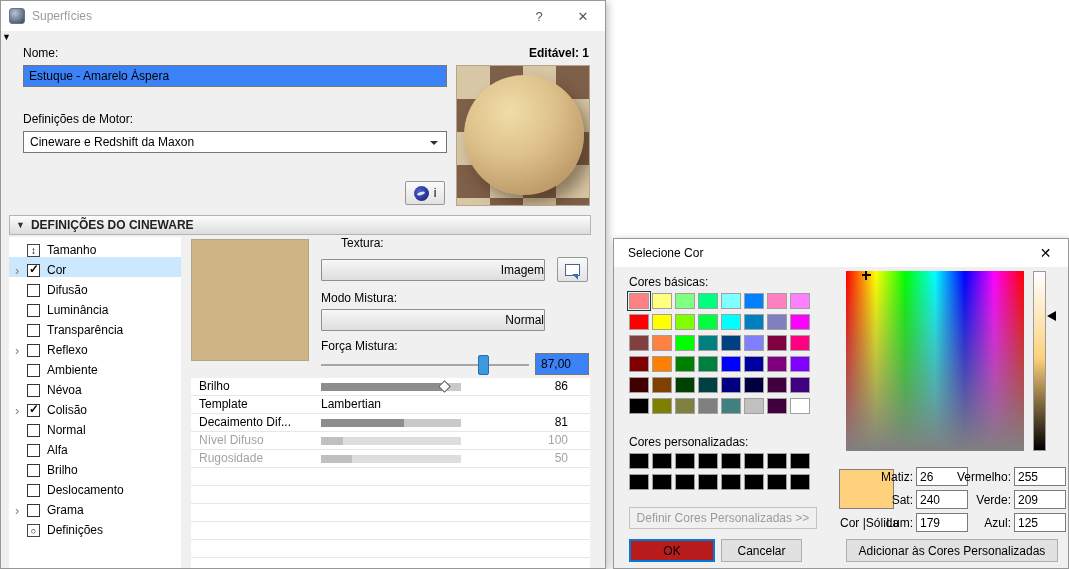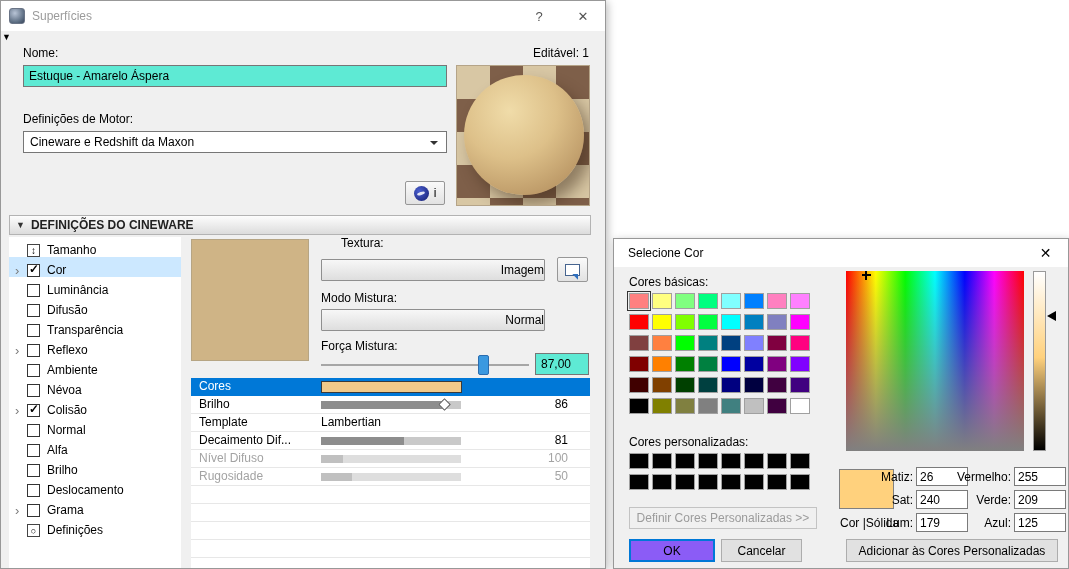--- a/index.html
+++ b/index.html
@@ -18,22 +18,22 @@
   label,span{cursor:default;}
 
   
   #surf{left:0;top:0;width:606px;height:569px;}
   #surf .titlebar{height:30px;padding-left:8px;}
   #surf .tb-title{color:#9b9b9b;}
   .surf-icon{width:16px;height:16px;border-radius:3px;background:radial-gradient(circle at 35% 30%,#b8c4d6,#5a6b80 70%,#37445a);border:1px solid #6a7486;}
   #surf .tb-btn{width:44px;font-size:13px;}
   .panel-collapse{left:1px;top:31px;font-size:9px;color:#000;}
   .lbl{position:absolute;}
-  .bold{font-weight:normal;}
-  .txt-input{position:absolute;border:1px solid #767676;background:#5eead4;font:inherit;padding:0 5px;}
+  .bold{font-weight:bold;}
+  .txt-input{position:absolute;border:1px solid #767676;background:#3b82f6;font:inherit;padding:0 5px;}
   #name-input{left:22px;top:64px;width:424px;height:22px;}
   .select{position:absolute;left:22px;top:130px;width:424px;height:22px;background:#fff;border:1px solid #767676;line-height:20px;padding-left:6px;}
   .select::after{content:"";position:absolute;right:8px;top:9px;border:4px solid transparent;border-top-color:#333;}
   .preview{position:absolute;left:455px;top:64px;width:134px;height:141px;overflow:hidden;border:1px solid #b5a488;
     background-image:conic-gradient(#7e5f49 0 25%,#d8c7a4 0 50%,#7e5f49 0 75%,#d8c7a4 0);background-size:66px 66px;}
   .sphere{position:absolute;left:7px;top:9px;width:120px;height:120px;border-radius:50%;
     background:radial-gradient(circle at 38% 30%,#f0dca9 0%,#ddc089 42%,#bd9a68 78%,#96744c 100%);
     box-shadow:8px 10px 16px rgba(50,32,14,.45);}
   .mini-btn{position:absolute;display:flex;align-items:center;justify-content:center;gap:5px;
     background:linear-gradient(#fafafa,#e2e2e2);border:1px solid #979797;border-radius:2px;}
@@ -80,21 +80,21 @@
 
   
   #colordlg{left:613px;top:238px;width:456px;height:331px;}
   #colordlg .titlebar{height:28px;padding-left:14px;}
   #colordlg .tb-title{margin-left:0;color:#000;}
   #colordlg .tb-btn{width:45px;font-size:14px;color:#000;}
   .swgrid{position:absolute;display:grid;grid-template-columns:repeat(8,20px);gap:5px 3px;}
   .swatch{width:20px;height:16px;border:1px solid #a0a0a0;}
   .swatch.selected{outline:1px solid #333;outline-offset:1px;}
   .win-btn{position:absolute;display:flex;align-items:center;justify-content:center;background:#e1e1e1;border:1px solid #adadad;font:inherit;}
-  .win-btn.default{background:#8b5cf6;border:1px solid #0078d7;box-shadow:inset 0 0 0 1px #0078d7;}
+  .win-btn.default{background:#b91c1c;border:1px solid #0078d7;box-shadow:inset 0 0 0 1px #0078d7;}
   .win-btn.disabled{color:#9b9b9b;background:#f0f0f0;border:1px solid #c3c3c3;}
   .hue-field{position:absolute;left:232px;top:32px;width:178px;height:180px;
     background:linear-gradient(to bottom,rgba(128,128,128,0),#808080),
       linear-gradient(to right,#ff0000,#ffff00 16.7%,#00ff00 33.3%,#00ffff 50%,#0000ff 66.7%,#ff00ff 83.3%,#ff0000);}
   .hue-marker{position:absolute;top:0;height:100%;width:0;}
   .hue-marker .cv{position:absolute;left:-1px;top:0;width:2px;height:9px;background:#000;}
   .hue-marker .ch{position:absolute;left:-4px;top:3px;width:9px;height:2px;background:#000;}
   .lum-bar{position:absolute;left:419px;top:32px;width:13px;height:180px;border:1px solid #9a9a9a;
     background:linear-gradient(to bottom,#ffffff,#ffd17d 48%,#000000);}
   .lum-rail{position:absolute;left:433px;top:32px;width:10px;height:180px;}
@@ -151,26 +151,26 @@
         <span class="tree-label">Tamanho</span>
       </div>
       <div class="tree-row selected">
         <span class="chevron">›</span>
         <span class="checkbox checked"></span>
         <span class="tree-label">Cor</span>
       </div>
       <div class="tree-row">
         <span class="chevron"></span>
         <span class="checkbox"></span>
+        <span class="tree-label">Difusão</span>
+      </div>
+      <div class="tree-row">
+        <span class="chevron"></span>
+        <span class="checkbox"></span>
         <span class="tree-label">Luminância</span>
-      </div>
-      <div class="tree-row">
-        <span class="chevron"></span>
-        <span class="checkbox"></span>
-        <span class="tree-label">Difusão</span>
       </div>
       <div class="tree-row">
         <span class="chevron"></span>
         <span class="checkbox"></span>
         <span class="tree-label">Transparência</span>
       </div>
       <div class="tree-row">
         <span class="chevron">›</span>
         <span class="checkbox"></span>
         <span class="tree-label">Reflexo</span>
@@ -237,24 +237,20 @@
     <span>Normal</span>
   </div>
 
   <span class="lbl" style="left:320px;top:338px;">Força Mistura:</span>
   <div class="fm-slider">
     <span class="fm-thumb" style="left: 78%;"></span>
   </div>
   <input class="txt-input" id="strength-input" value="87,00" style="">
 
   <div class="props">
-      <div class="prop-row sel">
-        <span class="p-label">Cores</span>
-        <span class="p-swatch" style="background: rgb(242, 202, 138);"></span>
-      </div>
       <div class="prop-row">
         <span class="p-label">Brilho</span>
         <span class="p-track">
           <span class="p-fill" style="width: 88%;"></span>
         </span>
         <span class="p-marker" style="left: 249.2px;"></span>
         <span class="p-value">86</span>
       </div>
       <div class="prop-row">
         <span class="p-label">Template</span>

